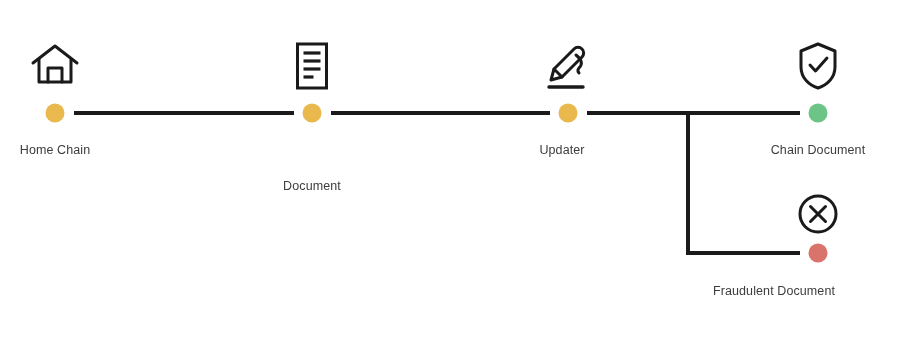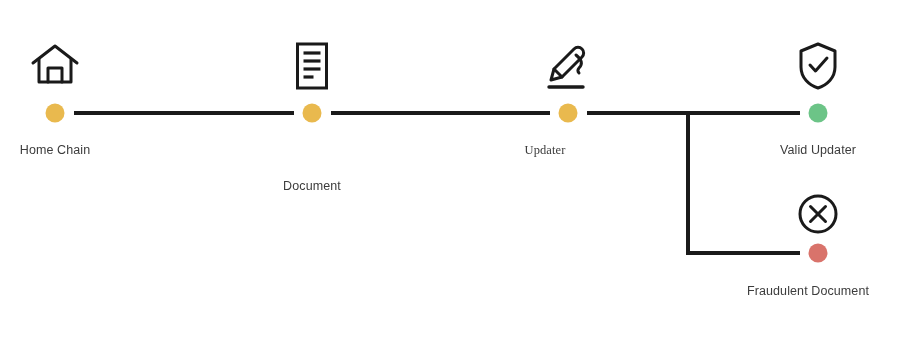--- a/index.html
+++ b/index.html
@@ -94,19 +94,19 @@
       <line x1="-7.5" y1="-7.5" x2="7.5" y2="7.5"></line>
       <line x1="7.5" y1="-7.5" x2="-7.5" y2="7.5"></line>
     </g>
 
   </svg>
 
   <div class="node-label anchor-center" style="left:55px; top:144px;">Home Chain</div>
 
   <div class="node-label anchor-center" style="left:312px; top:144px;margin-top:36px;">Document</div>
 
-  <div class="node-label anchor-center" style="left:545px; top:144px;font-family:Liberation Serif, serif;">Updater</div>
+  <div class="node-label anchor-center" style="left:562px; top:144px;">Updater</div>
 
-  <div class="node-label anchor-center" style="left:818px; top:144px;">Valid Updater</div>
+  <div class="node-label anchor-center" style="left:818px; top:144px;">Chain Document</div>
 
-  <div class="node-label anchor-center" style="left:808px; top:285px;">Fraudulent Document</div>
+  <div class="node-label anchor-center" style="left:774px; top:285px;">Fraudulent Document</div>
 
 </div>
 
 </body></html>

